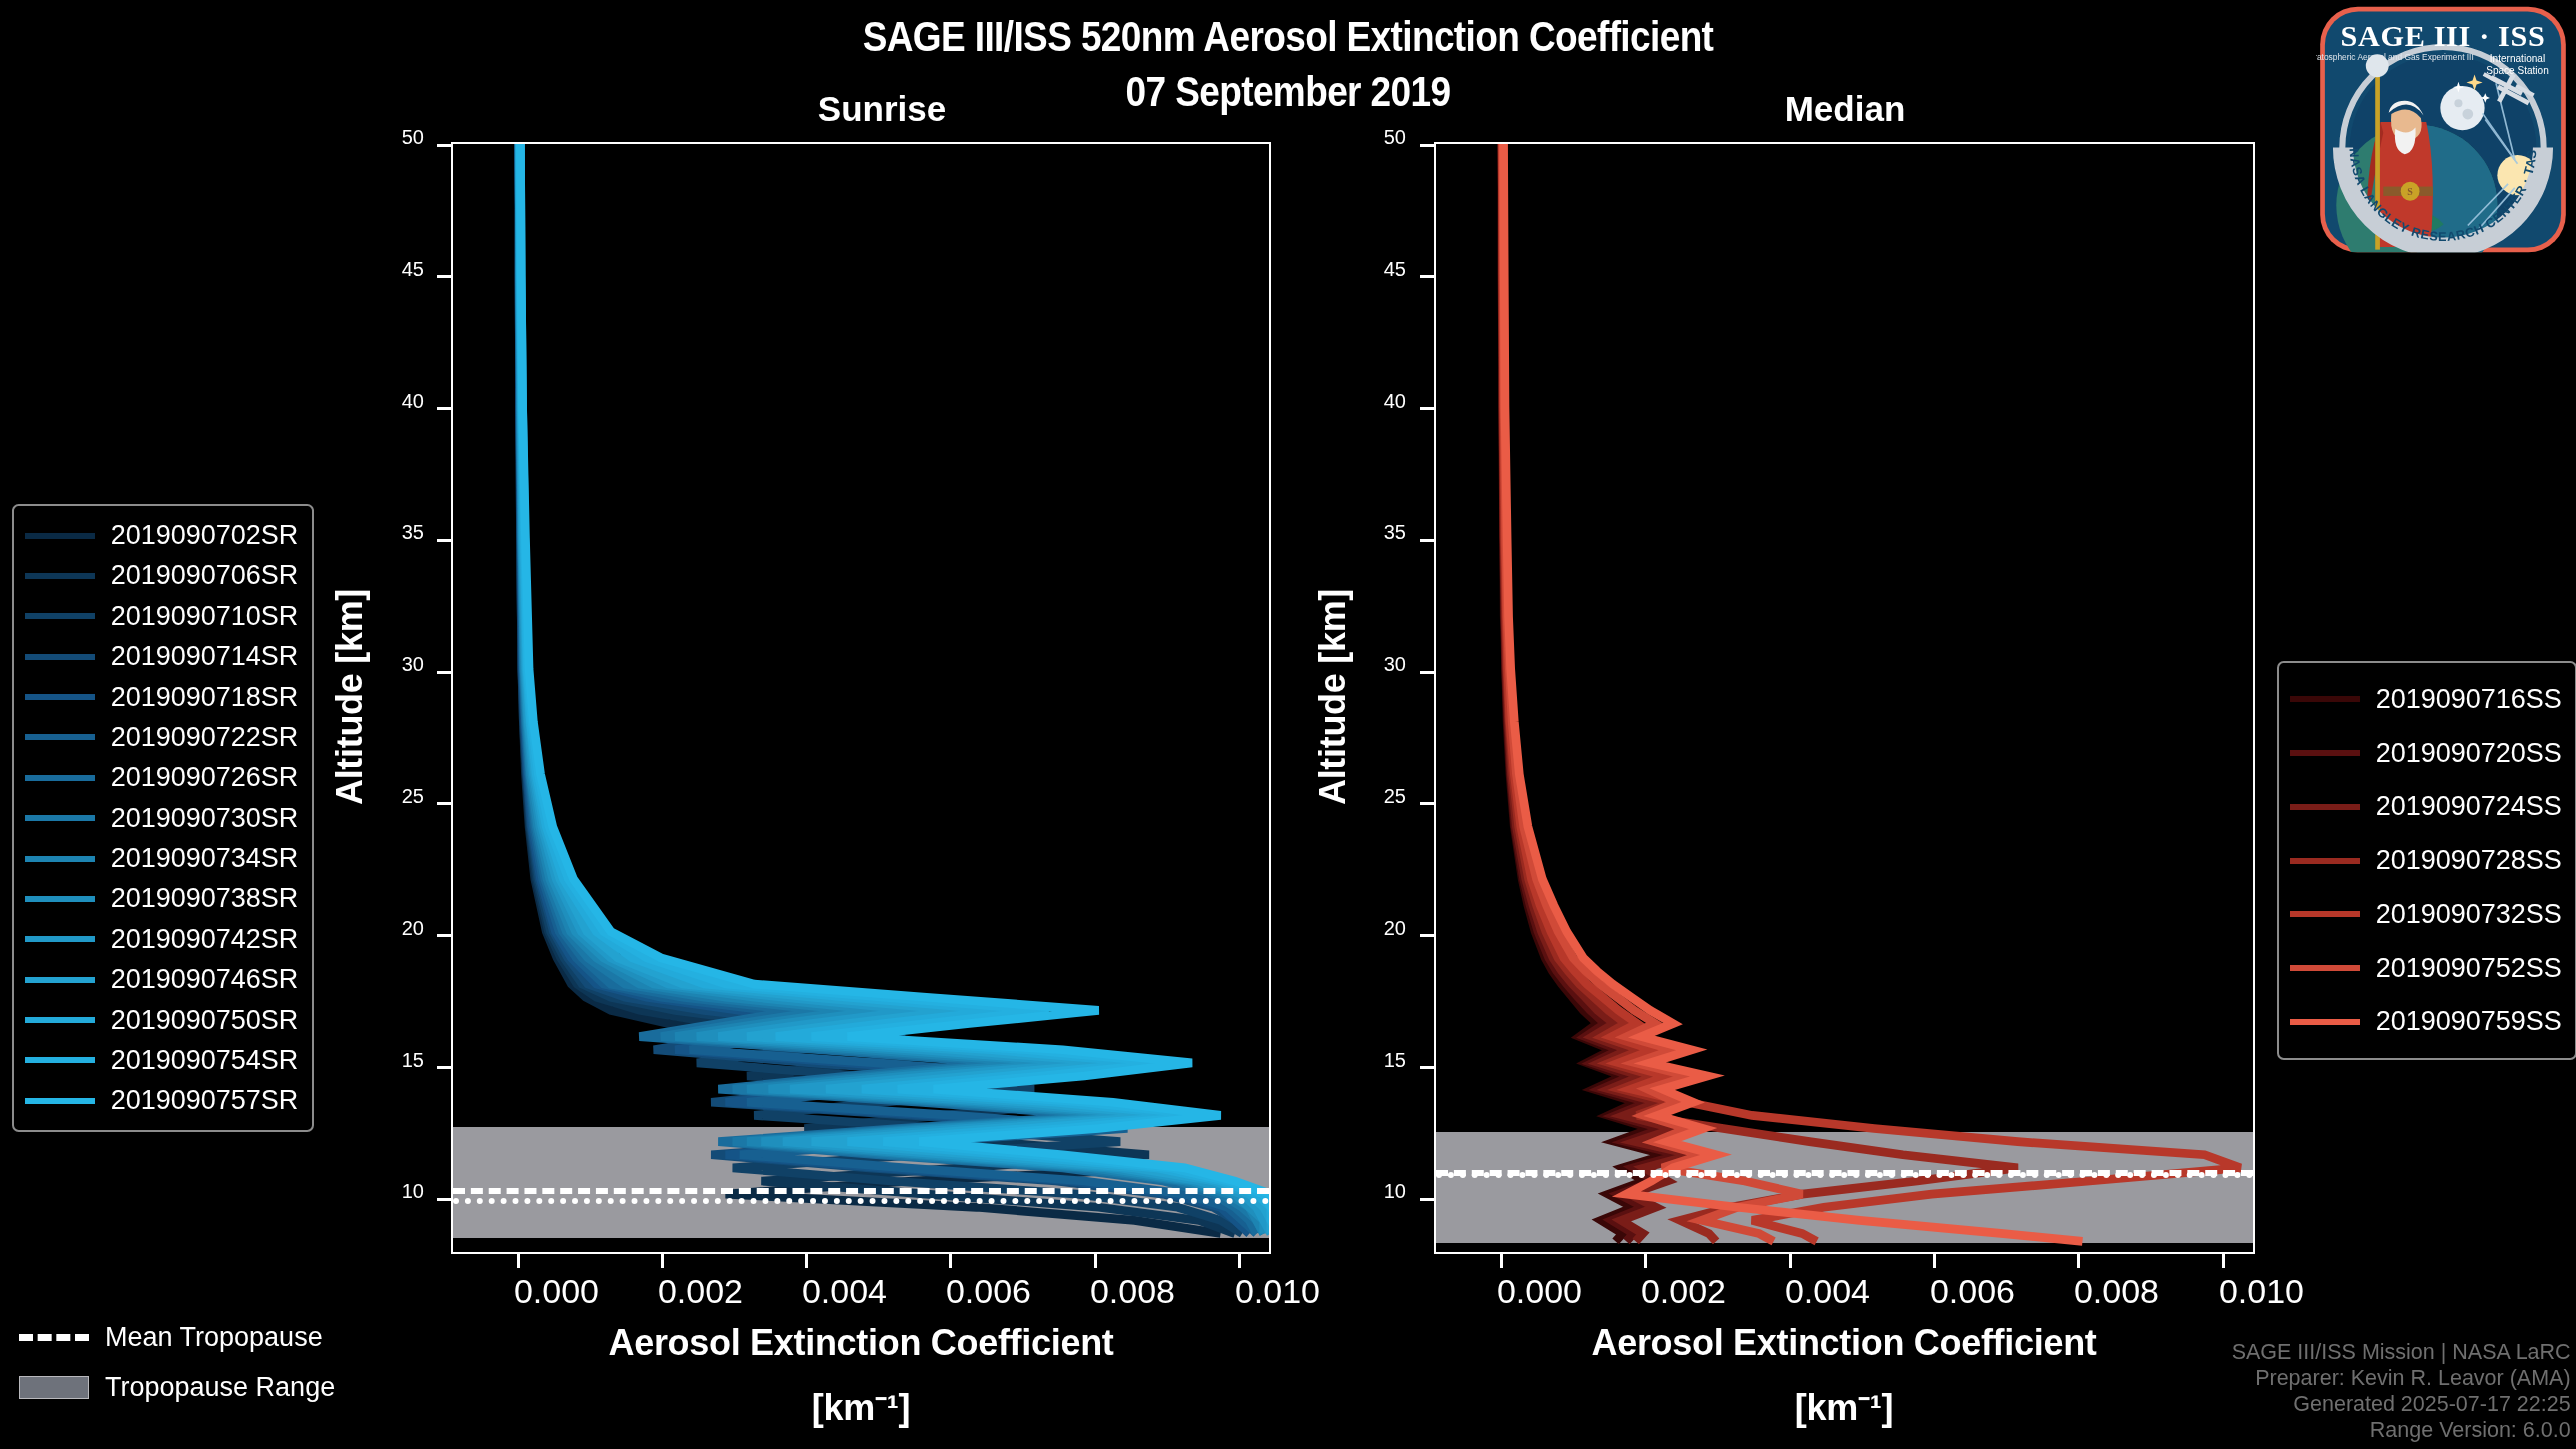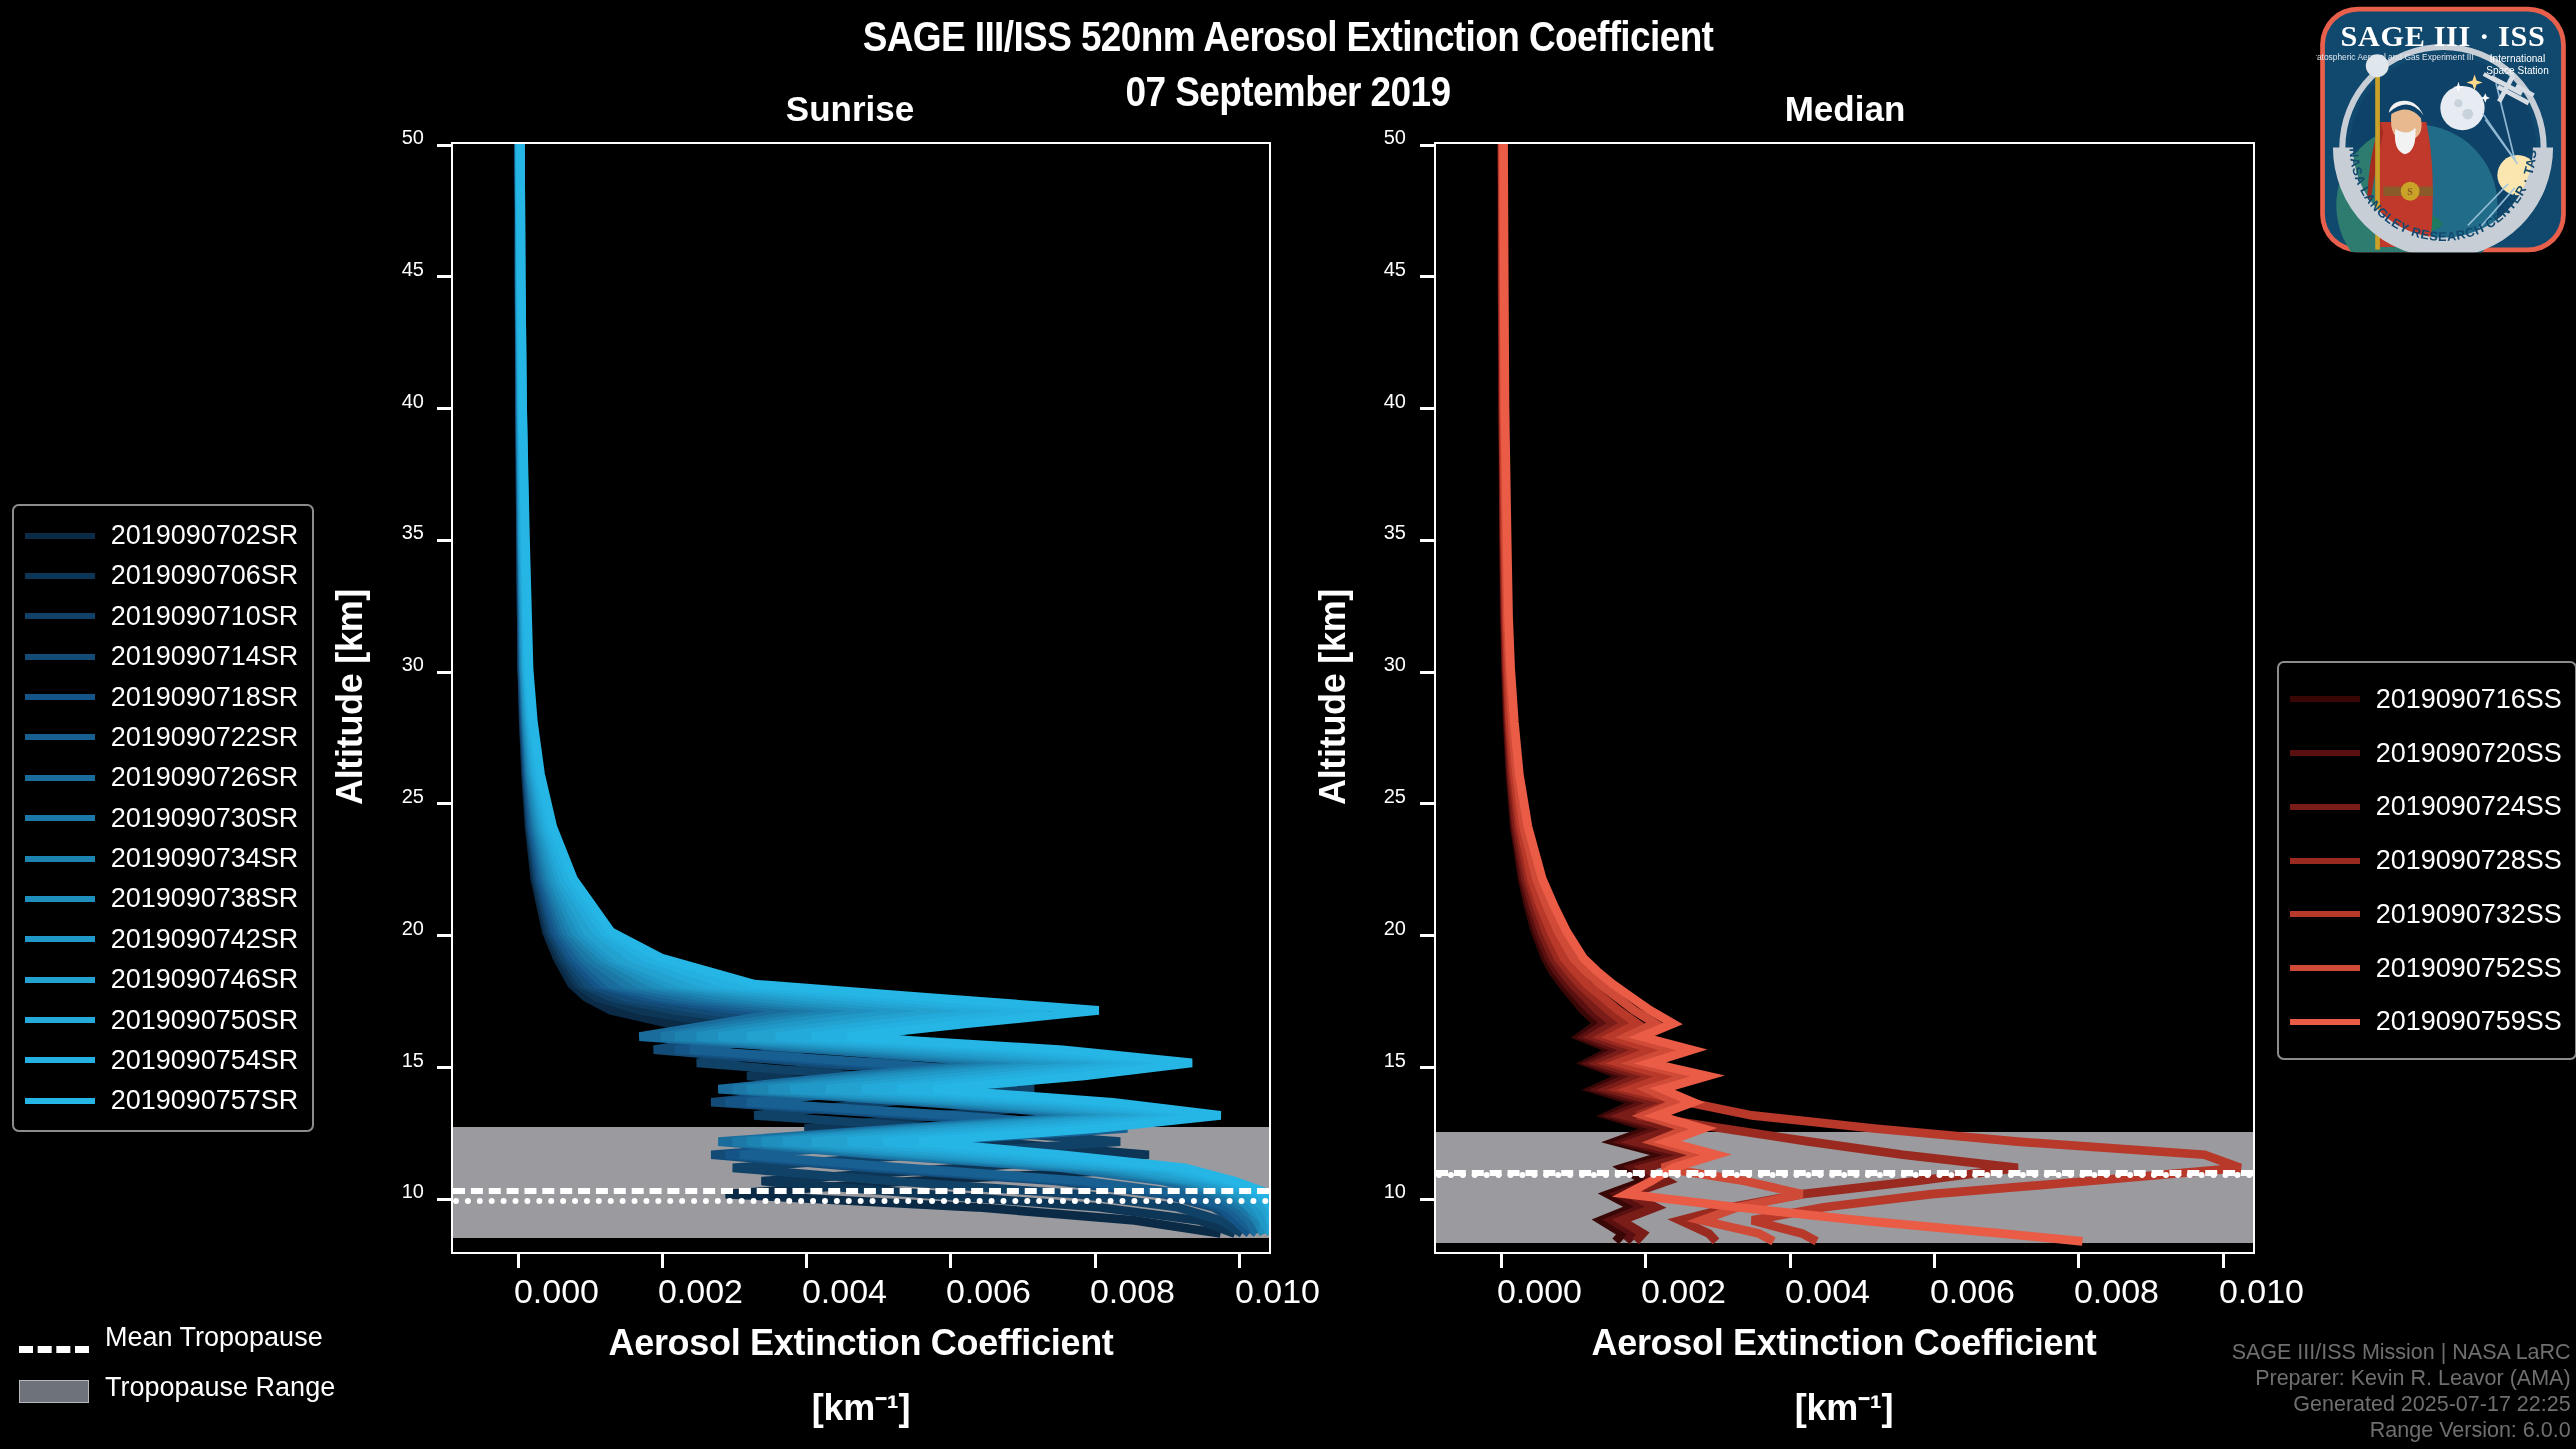--- a/index.html
+++ b/index.html
@@ -10,21 +10,21 @@
   #title-line1{position:absolute;left:0;top:12px;width:2576px;text-align:center;
       font-size:43px;font-weight:bold;letter-spacing:-0.7px;
       font-family:"Liberation Sans Narrow","Liberation Sans",sans-serif;
       transform:scaleX(.86);transform-origin:50% 50%;}
   #title-line2{position:absolute;left:0;top:67px;width:2576px;text-align:center;
       font-size:43px;font-weight:bold;letter-spacing:-0.7px;
       font-family:"Liberation Sans Narrow","Liberation Sans",sans-serif;
       transform:scaleX(.86);transform-origin:50% 50%;}
   .panel-subtitle{position:absolute;top:89px;font-size:35px;font-weight:bold;
       text-align:center;width:268px;}
-  #sub-sunrise{left:716px;}
+  #sub-sunrise{left:748px;}
   #sub-sunset{left:1711px;}
 
   
   .axes{position:absolute;border:2.7px solid #fff;box-sizing:border-box;background:#000;
         overflow:hidden;}
   #axes-sunrise{left:451px;top:142px;width:820px;height:1112px;}
   #axes-sunset{left:1434px;top:142px;width:821px;height:1112px;}
 
   .band{position:absolute;left:0;width:100%;background:#9a9a9f;}
   .tropo-mean{position:absolute;left:0;width:100%;height:0;
@@ -53,21 +53,21 @@
   .legend-row{display:flex;align-items:center;height:auto;}
   .legend-swatch{width:70px;height:6px;flex:0 0 70px;margin-right:16px;}
   .legend-label{font-size:27px;white-space:nowrap;}
   #legend-sunrise{left:12px;top:504px;}
   #legend-sunset{left:2277px;top:661px;}
   #legend-sunrise .legend-row{padding:4.7px 0;}
   #legend-sunset .legend-row{padding:11.4px 0;}
 
   
   #legend-tropopause{position:absolute;left:19px;top:1313px;}
-  #legend-tropopause .legend-row{padding:9.4px 0;align-items:flex-end;}
+  #legend-tropopause .legend-row{padding:9.4px 0;}
   .key-dash{width:70px;flex:0 0 70px;margin-right:16px;height:0;
       border-top:7.4px dashed #fff;}
   .key-dot{width:70px;flex:0 0 70px;margin-right:16px;height:0;
       border-top:7.4px dotted #fff;}
   .key-patch{width:70px;flex:0 0 70px;margin-right:16px;height:23px;
       background:#6e727b;border:1.3px solid #b9b9bd;box-sizing:border-box;}
 
   
   #credits{position:absolute;right:5.4px;bottom:5.4px;text-align:right;
       font-size:21.5px;line-height:1.22;color:#6f6f6f;}

